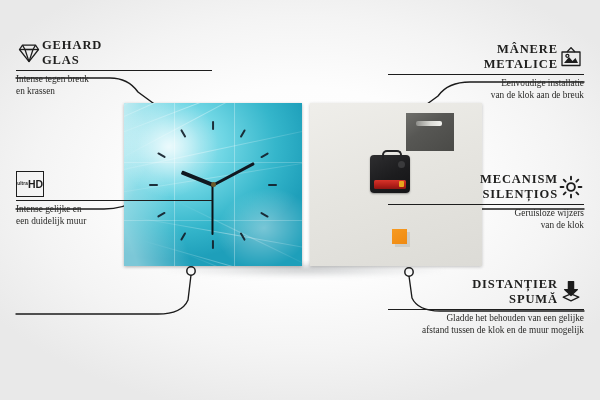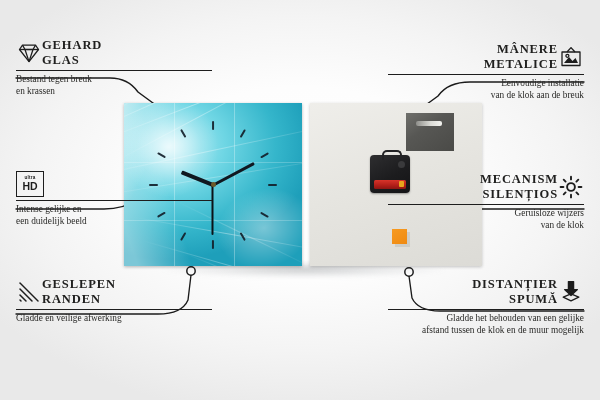--- a/index.html
+++ b/index.html
@@ -31,21 +31,21 @@
     font-size:9.3px;line-height:11.6px;color:#2a2a28;
     font-family:"Liberation Serif",serif;
   }
   .feat.right .desc{text-align:right;}
 
   
   .ico{width:26px;height:26px;flex:0 0 26px;display:block;}
   .ico svg{display:block;width:26px;height:26px;}
   .hdbox{
     width:26px;height:24px;flex:0 0 26px;border:1.6px solid #1d1d1d;
-    display:flex;flex-direction:column;align-items:center;justify-content:center;
+    display:flex;align-items:center;justify-content:center;
     line-height:1;background:transparent;
   }
   .hdbox .u{font-size:4.6px;letter-spacing:.2px;color:#1d1d1d;font-family:"Liberation Sans",sans-serif;font-weight:700;}
   .hdbox .h{font-size:10.5px;letter-spacing:-.2px;color:#1d1d1d;font-family:"Liberation Sans",sans-serif;font-weight:700;margin-top:.5px;}
 
   
   .product{position:absolute;left:124px;top:103px;width:358px;height:172px;}
   .shadow{
     position:absolute;left:-6px;top:160px;width:372px;height:22px;
     background:radial-gradient(ellipse 50% 50% at 50% 30%, rgba(90,95,100,.30) 0%, rgba(120,125,130,.12) 48%, rgba(255,255,255,0) 78%);
@@ -217,58 +217,37 @@
               <path d="M9,9.5 L17,9.5"></path>
         </g>
           </svg>
       </span>
       <span class="ttl">
         <span>GEHARD</span><br><span>GLAS</span>
       </span>
     </div>
     <div class="rule"></div>
     <div class="desc">
-      <span>Bestand tegen breuk</span><br><span>en krassen</span>
+      <span>Intense tegen breuk</span><br><span>en krassen</span>
     </div>
   </div>
 
   <div class="feat left" style="left:16px;top:171px;">
     <div class="row">
       <span class="hdbox">
         <span class="u">ultra</span>
         <span class="h">HD</span>
       </span>
     </div>
     <div class="rule"></div>
     <div class="desc">
-      <span>Intense gelijke en</span><br><span>een duidelijk beeld</span>
-    </div>
-  </div>
-
-  <div class="feat left" style="left:16px;top:277px;">
-    <div class="row">
-      <span class="ico">
-        <svg viewBox="0 0 26 26">
-            <g stroke="#1d1d1d" stroke-width="1.5" stroke-linecap="round">
-          <path d="M4,4 L22,22"></path>
-              <path d="M4,10 L16,22"></path>
-              <path d="M4,16 L10,22"></path>
-              <path d="M4,21 L5,22"></path>
-        </g>
-          </svg>
-      </span>
-      <span class="ttl">
-        <span>GESLEPEN</span><br><span>RANDEN</span>
-      </span>
-    </div>
-    <div class="rule"></div>
-    <div class="desc">
-      <span>Gladde en veilige afwerking</span>
-    </div>
-  </div>
+      <span>Intense gelijke en</span><br><span>een duidelijk muur</span>
+    </div>
+  </div>
+
 
   <div class="feat right" style="left:388px;top:42px;">
     <div class="row">
       <span class="ttl">
         <span>MÂNERE</span><br><span>METALICE</span>
       </span>
       <span class="ico">
         <svg viewBox="0 0 26 26">
             <g fill="none" stroke="#1d1d1d" stroke-width="1.3" stroke-linejoin="round">
           <rect x="4" y="8" width="18" height="13.5"></rect>

